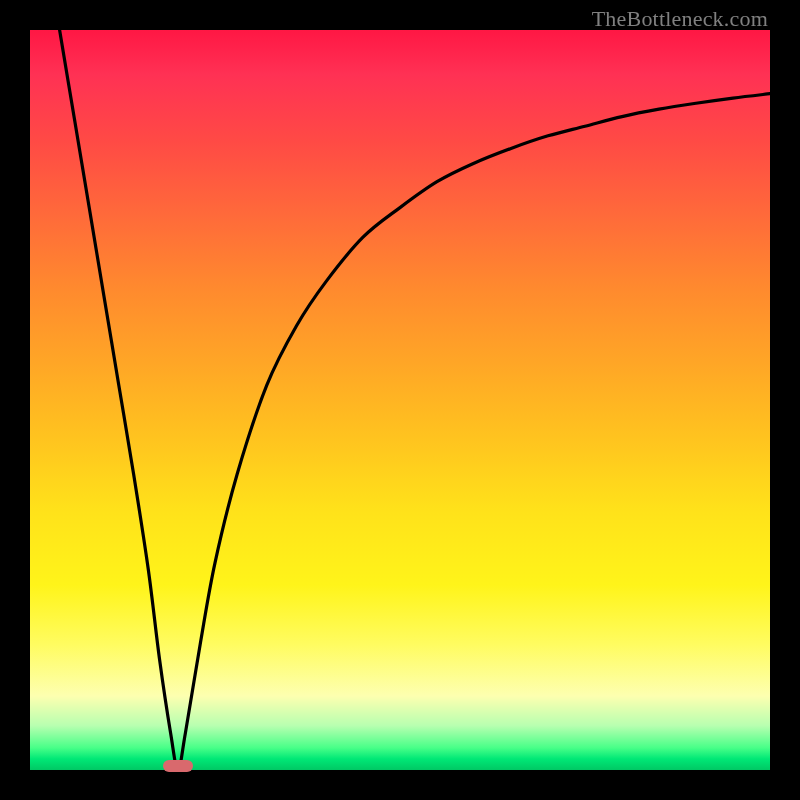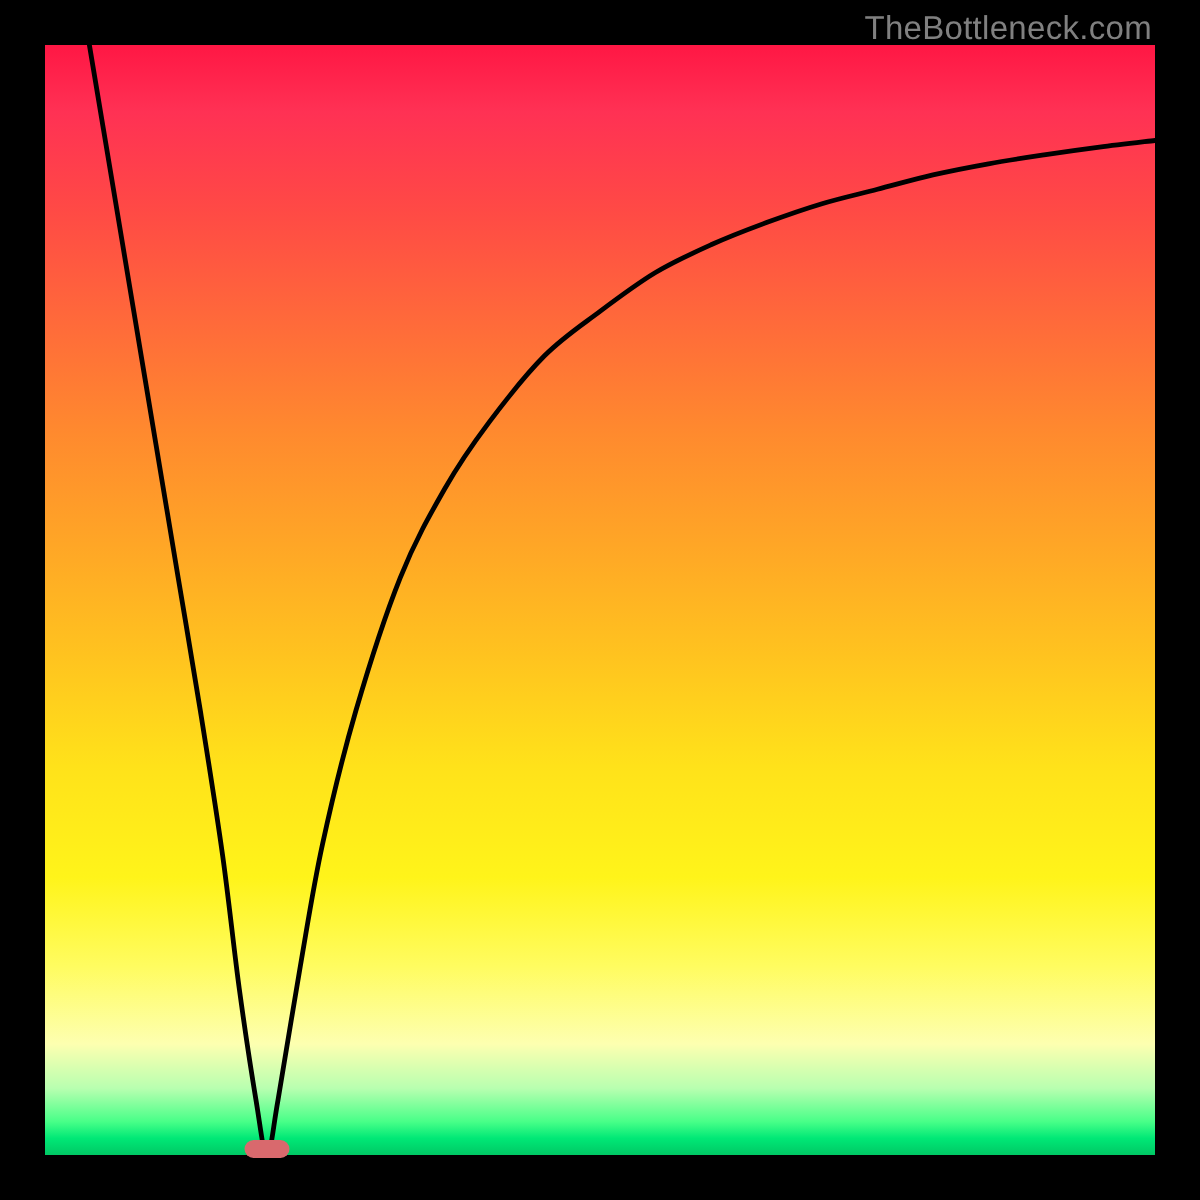--- a/index.html
+++ b/index.html
@@ -48,20 +48,21 @@
   }
 
   .attrib {
     position: absolute;
     top: 6px;
     right: 32px;
     color: #808080;
     font-size: 22px;
     font-weight: 400;
     letter-spacing: 0.2px;
+    font-family: Liberation Serif, serif;
   }
 
   .marker {
     position: absolute;
     height: 12px;
     border-radius: 6px;
     background: #d9696d;
   }
 </style>
 </head>

